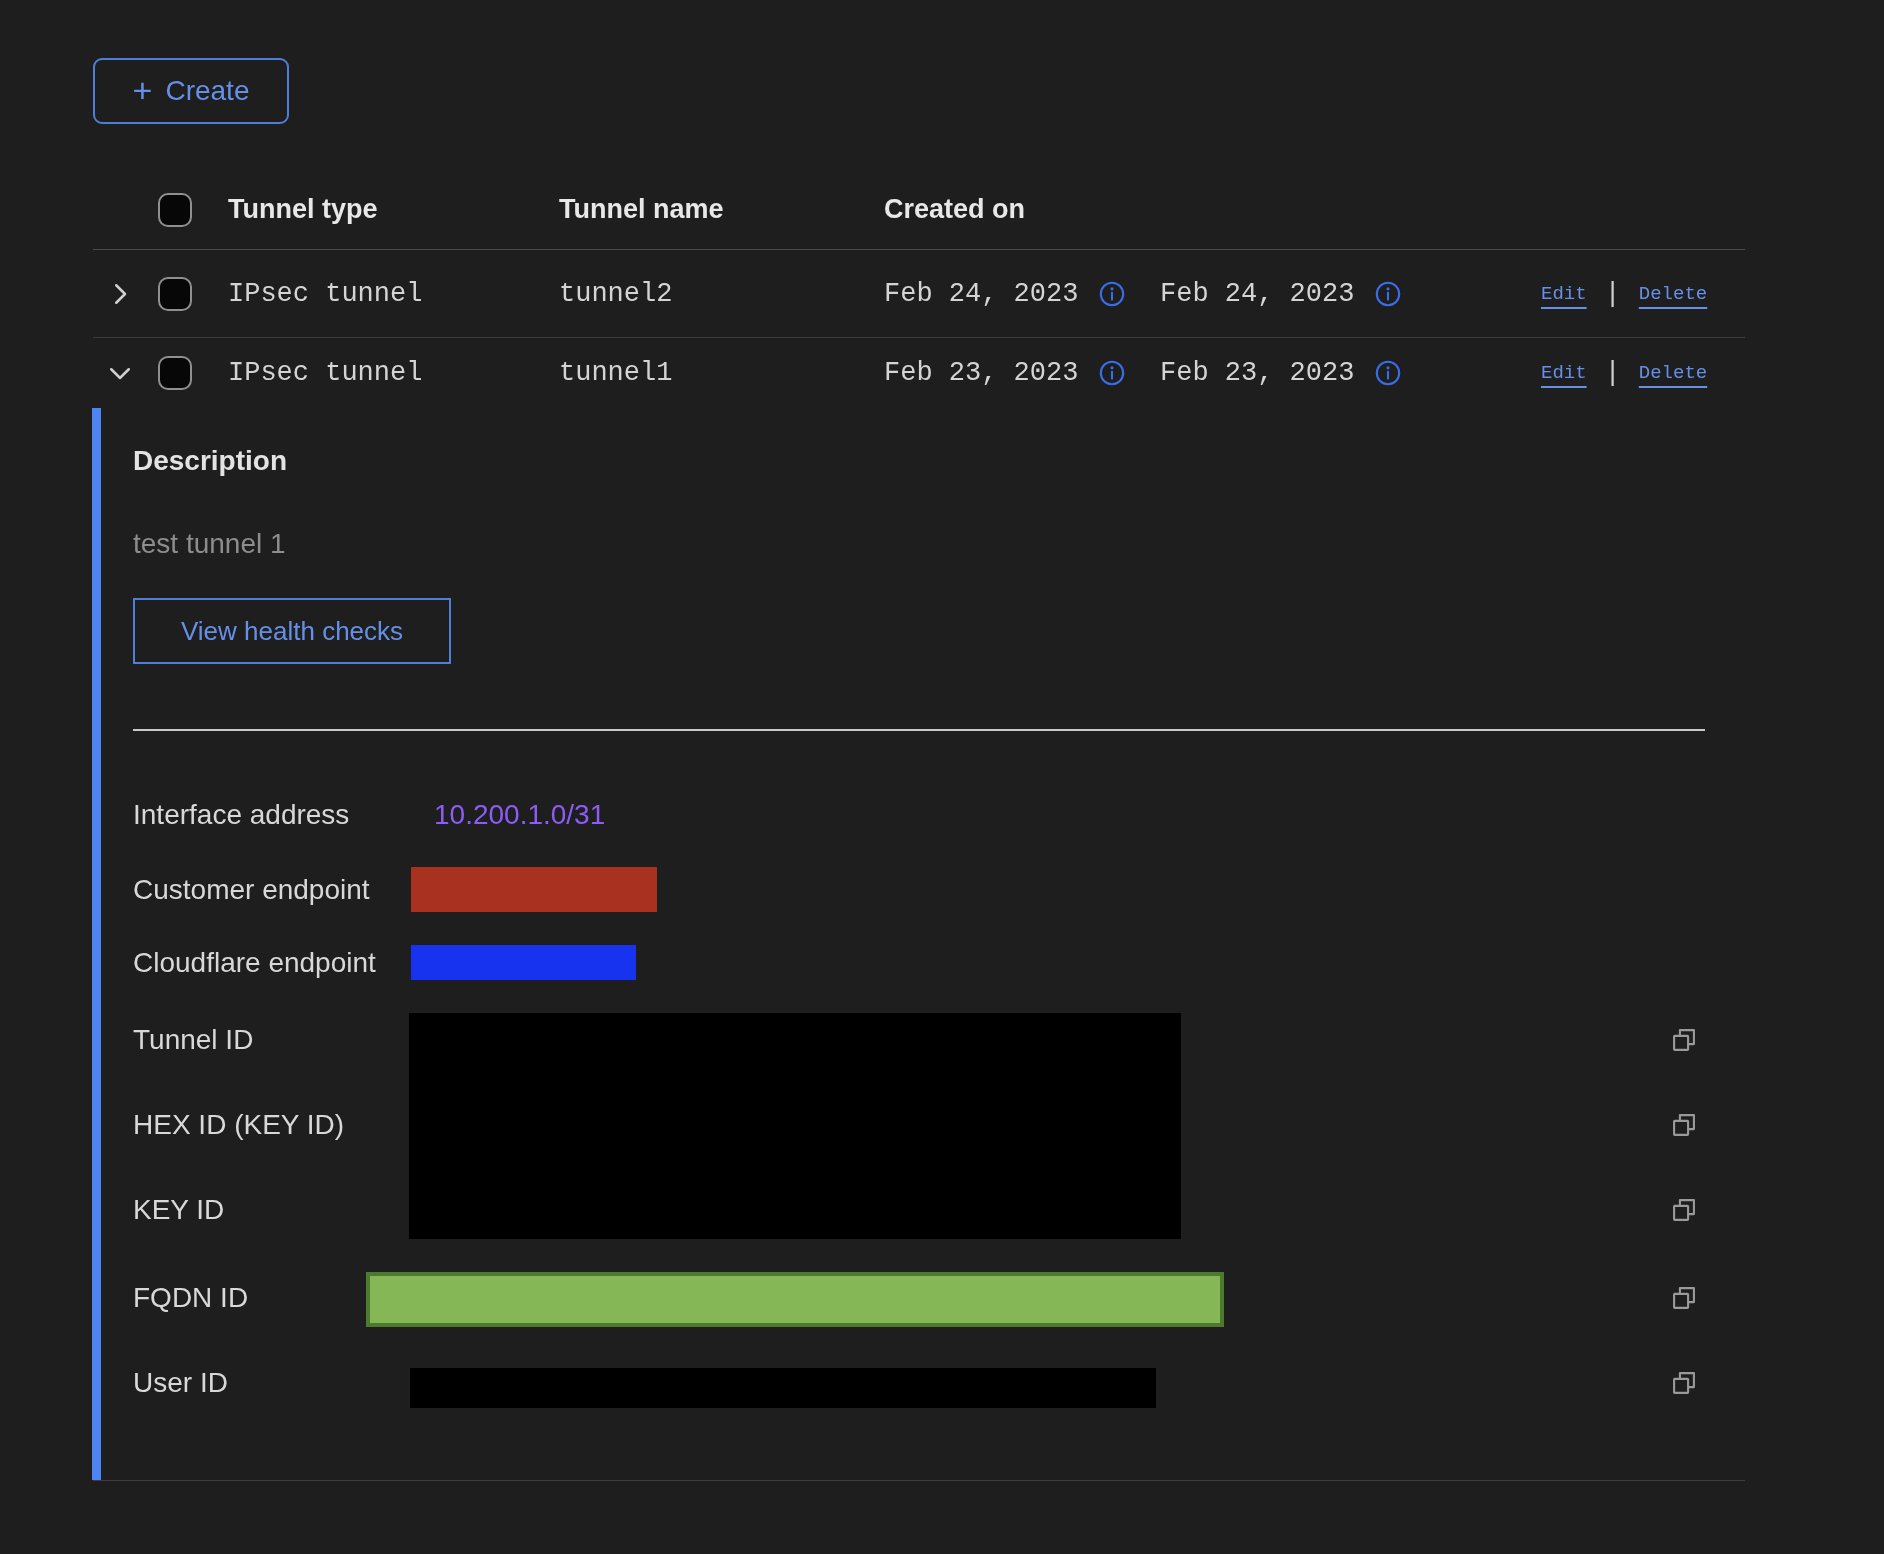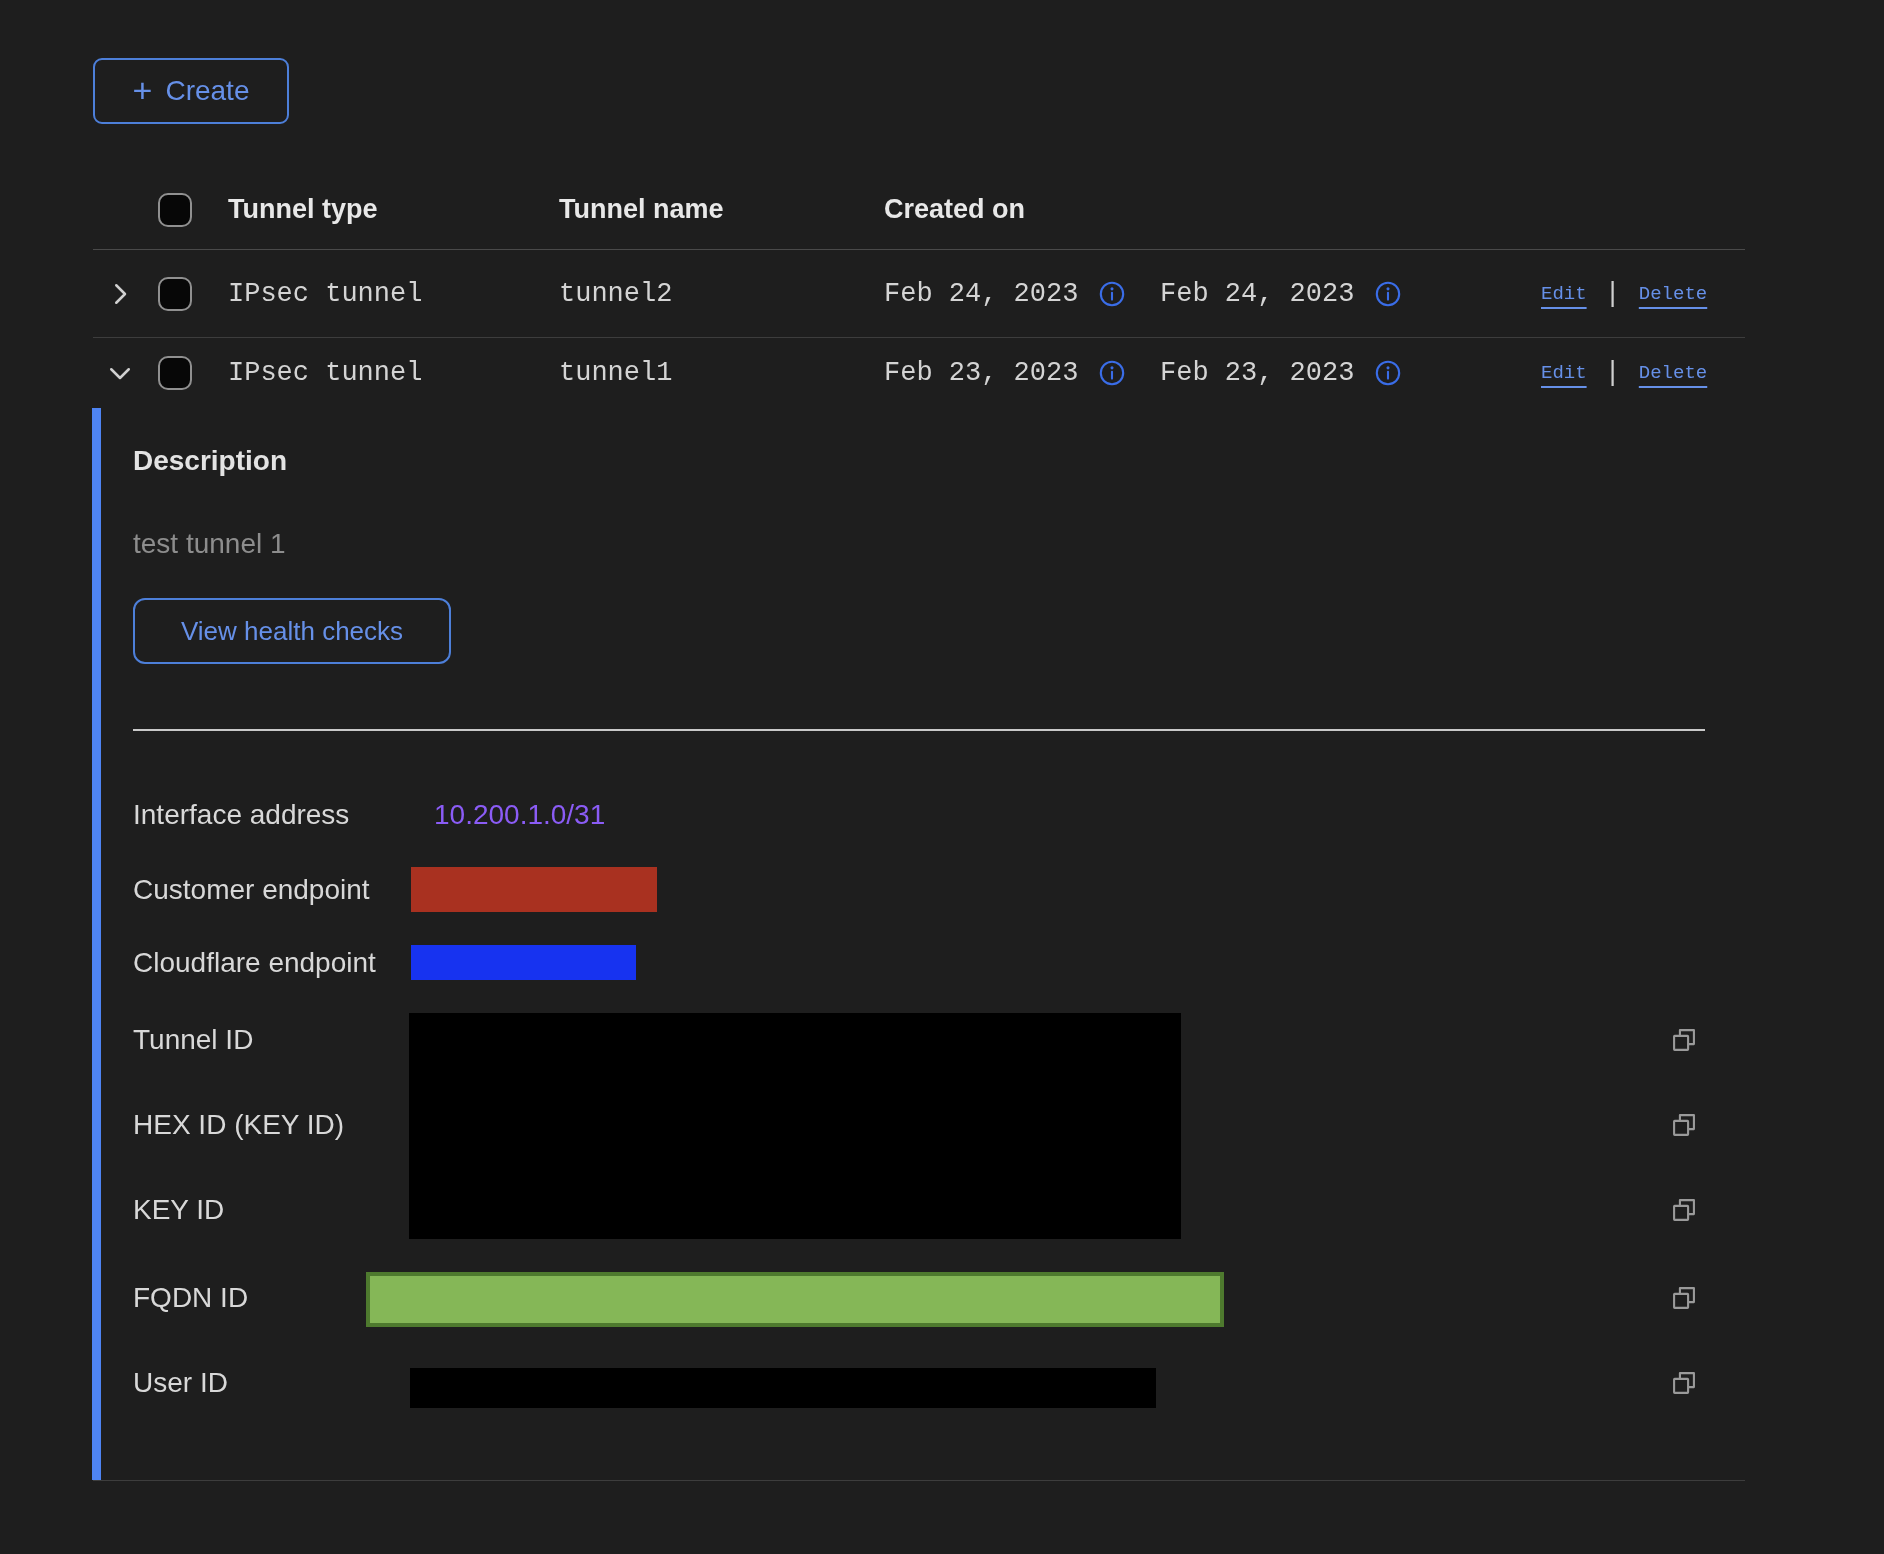--- a/index.html
+++ b/index.html
@@ -55,21 +55,21 @@
   
   .panel { position:relative; height:1073px; border-bottom:1px solid #3d3d3d; }
   .accent-bar { position:absolute; left:-1px; top:0; width:9px; height:100%; background:#4e84f3; }
 
   .desc-label { position:absolute; left:40px; top:36px; font-size:28px; font-weight:600;
                 color:#e3e3e3; line-height:34px; }
   .desc-value { position:absolute; left:40px; top:119px; font-size:28px; color:#8d8d8d;
                 line-height:34px; }
   .health-btn {
     position:absolute; left:40px; top:190px; width:318px; height:66px;
-    background:transparent; border:2px solid #4d7fd9; border-radius:12px;
+    background:transparent; border:2px solid #4d7fd9; border-radius:0;
     color:#6690e8; font-size:26px; cursor:pointer;
     font-family:"Liberation Sans", sans-serif;
   }
   .divider { position:absolute; left:40px; top:321px; width:1572px; height:2px; background:#c9c9c9; }
 
   .f-label { position:absolute; left:40px; font-size:28px; color:#d8d8d8; line-height:34px;
              white-space:nowrap; }
   .f-value { position:absolute; left:341px; font-size:28px; color:#8b5cf6; line-height:34px; }
 
   .redact { position:absolute; }

